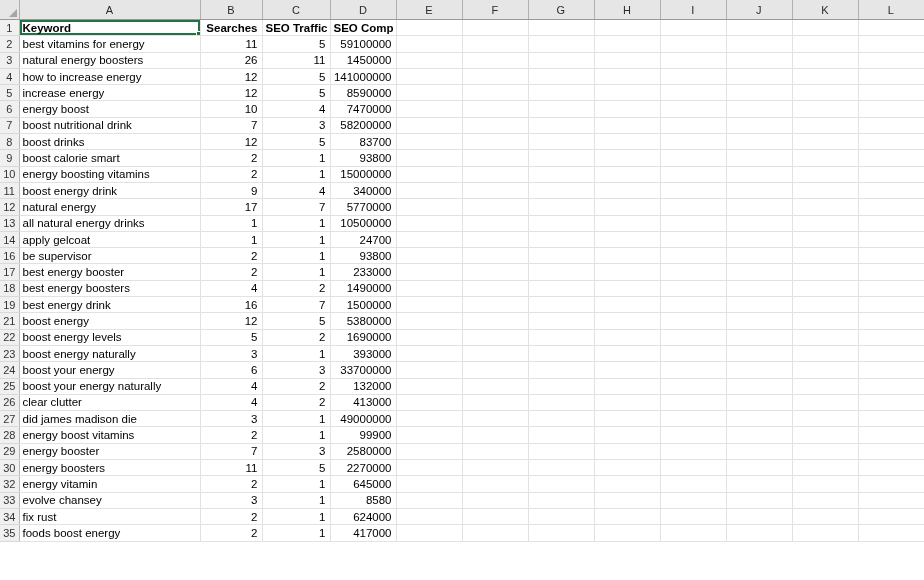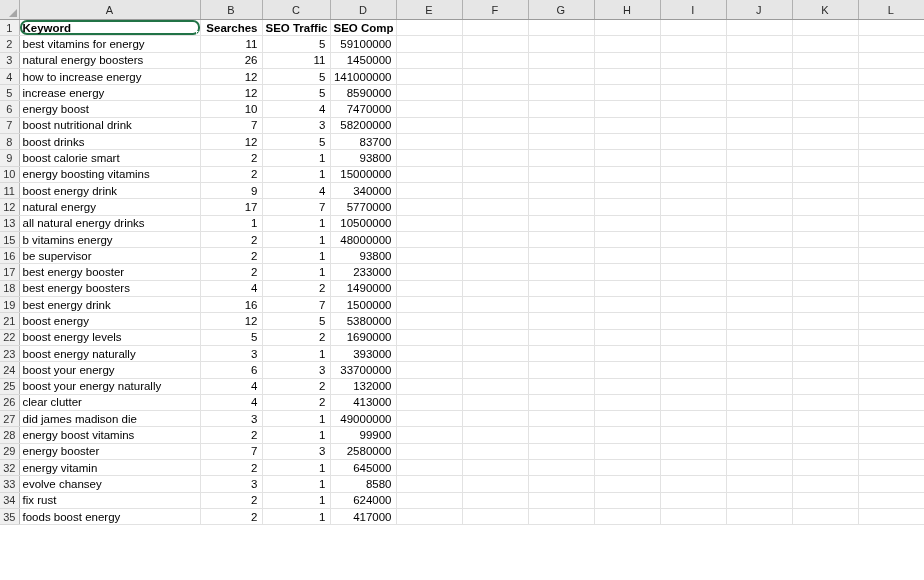--- a/index.html
+++ b/index.html
@@ -101,21 +101,21 @@
     padding: 0 3px;
     height: 15.3px;
     overflow: hidden;
     white-space: nowrap;
     vertical-align: middle;
     font-size: 11.5px;
     line-height: 14px;
     background: #ffffff;
   }
   td.cell.num { text-align: right; padding-right: 4px; }
-  td.cell.txt { text-align: left; border-radius: 7px; }
+  td.cell.txt { text-align: left; }
   td.cell.hdr { font-weight: bold; }
   td.cell.blank { color: transparent; }
 
   
   td.cell.selected {
     position: relative;
     box-shadow: inset 0 0 0 2px #217346;
   }
   td.cell.selected::after {
     content: "";
@@ -355,25 +355,25 @@
           <td class="cell blank"></td>
           <td class="cell blank"></td>
           <td class="cell blank"></td>
           <td class="cell blank"></td>
           <td class="cell blank"></td>
           <td class="cell blank"></td>
           <td class="cell blank"></td>
           <td class="cell blank"></td>
         </tr>
         <tr class="data-row">
-          <td class="rowhead">15</td>
-          <td class="cell txt">b vitamins energy</td>
-          <td class="cell num">2</td>
-          <td class="cell num">1</td>
-          <td class="cell num">48000000</td>
+          <td class="rowhead">14</td>
+          <td class="cell txt">apply gelcoat</td>
+          <td class="cell num">1</td>
+          <td class="cell num">1</td>
+          <td class="cell num">24700</td>
           <td class="cell blank"></td>
           <td class="cell blank"></td>
           <td class="cell blank"></td>
           <td class="cell blank"></td>
           <td class="cell blank"></td>
           <td class="cell blank"></td>
           <td class="cell blank"></td>
           <td class="cell blank"></td>
         </tr>
         <tr class="data-row">
@@ -565,20 +565,35 @@
           <td class="cell blank"></td>
           <td class="cell blank"></td>
           <td class="cell blank"></td>
           <td class="cell blank"></td>
           <td class="cell blank"></td>
           <td class="cell blank"></td>
           <td class="cell blank"></td>
           <td class="cell blank"></td>
         </tr>
         <tr class="data-row">
+          <td class="rowhead">30</td>
+          <td class="cell txt">energy boosters</td>
+          <td class="cell num">11</td>
+          <td class="cell num">5</td>
+          <td class="cell num">2270000</td>
+          <td class="cell blank"></td>
+          <td class="cell blank"></td>
+          <td class="cell blank"></td>
+          <td class="cell blank"></td>
+          <td class="cell blank"></td>
+          <td class="cell blank"></td>
+          <td class="cell blank"></td>
+          <td class="cell blank"></td>
+        </tr>
+        <tr class="data-row">
           <td class="rowhead">32</td>
           <td class="cell txt">energy vitamin</td>
           <td class="cell num">2</td>
           <td class="cell num">1</td>
           <td class="cell num">645000</td>
           <td class="cell blank"></td>
           <td class="cell blank"></td>
           <td class="cell blank"></td>
           <td class="cell blank"></td>
           <td class="cell blank"></td>

